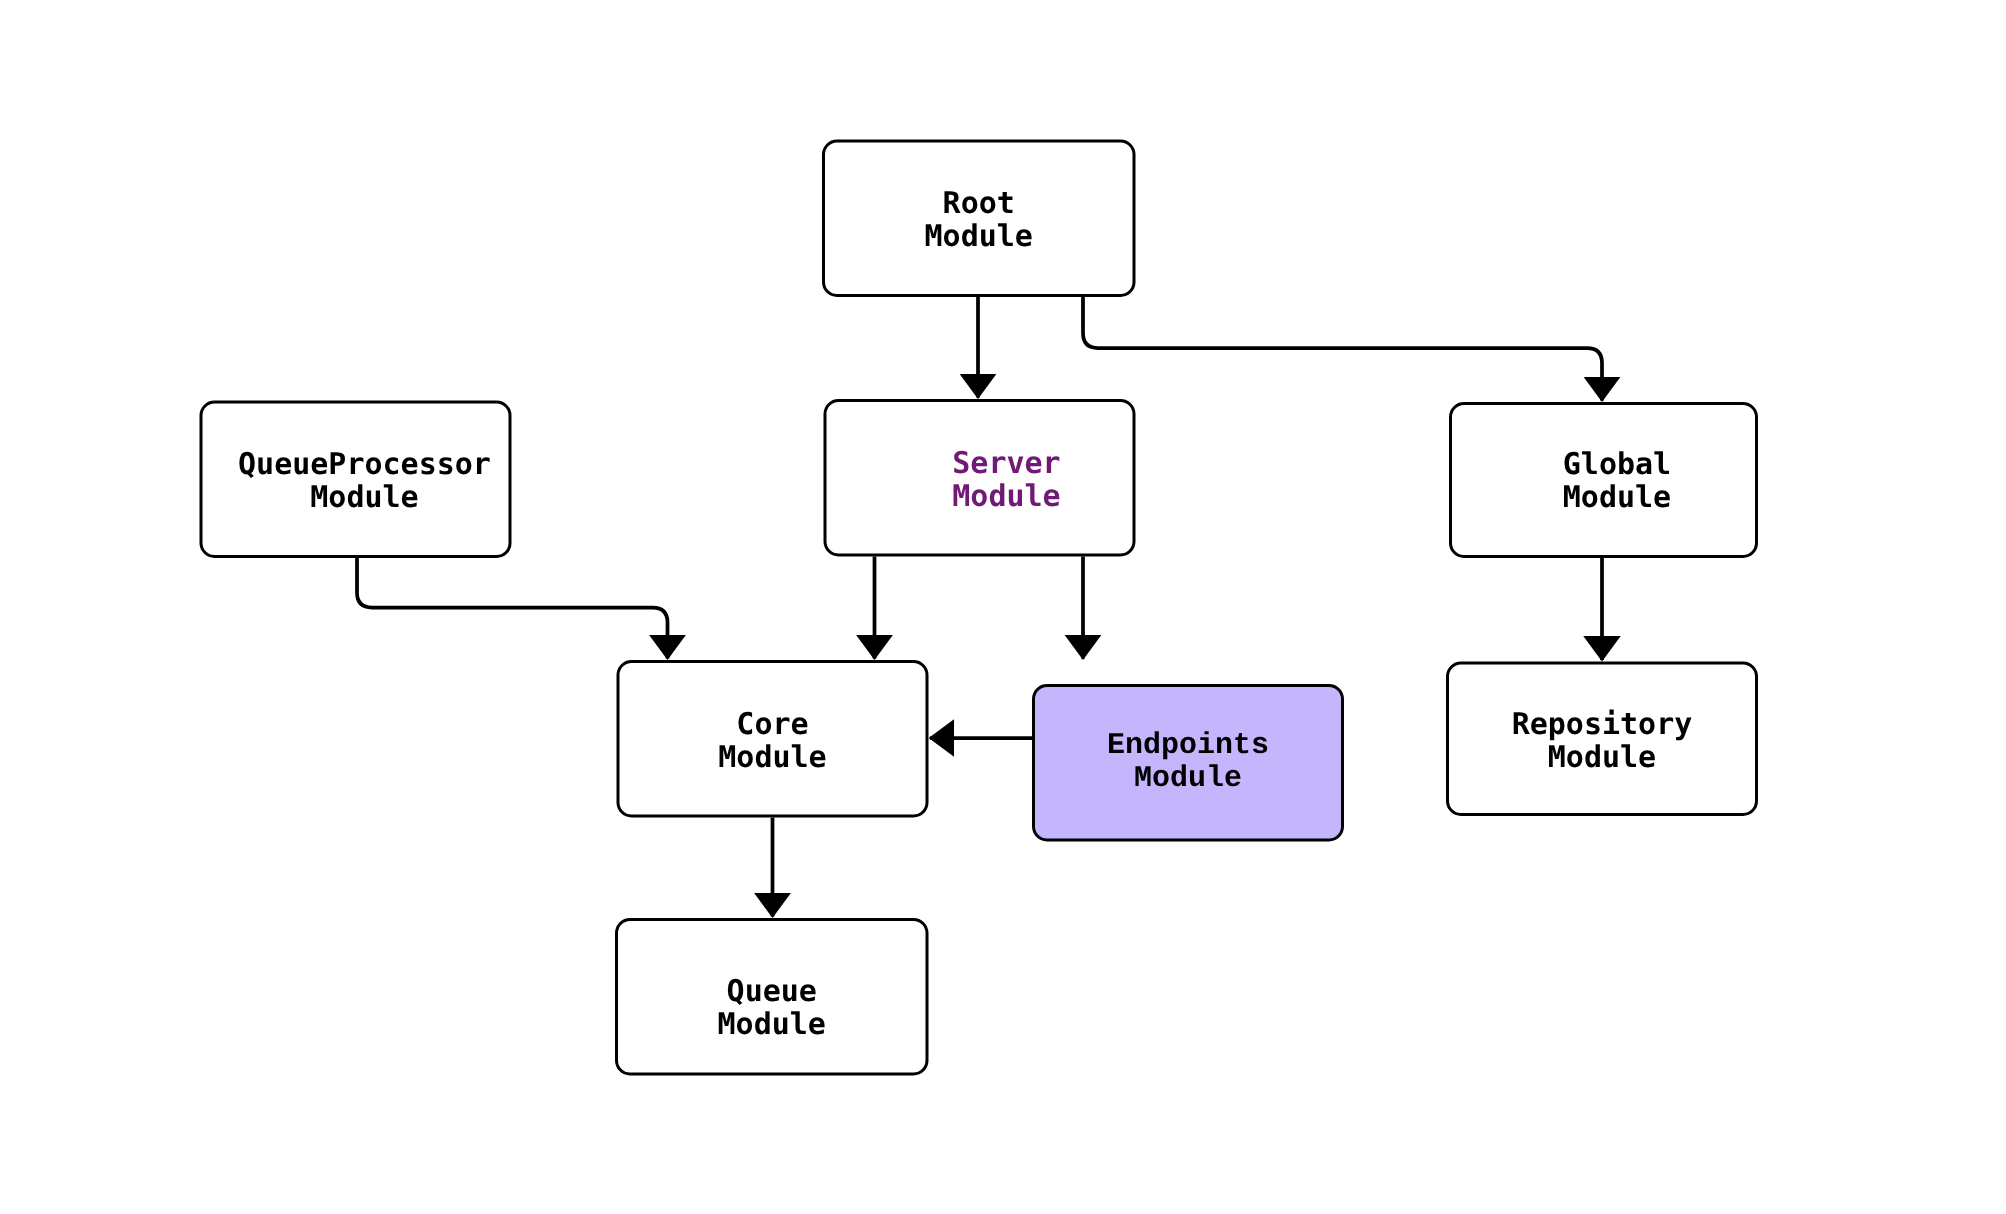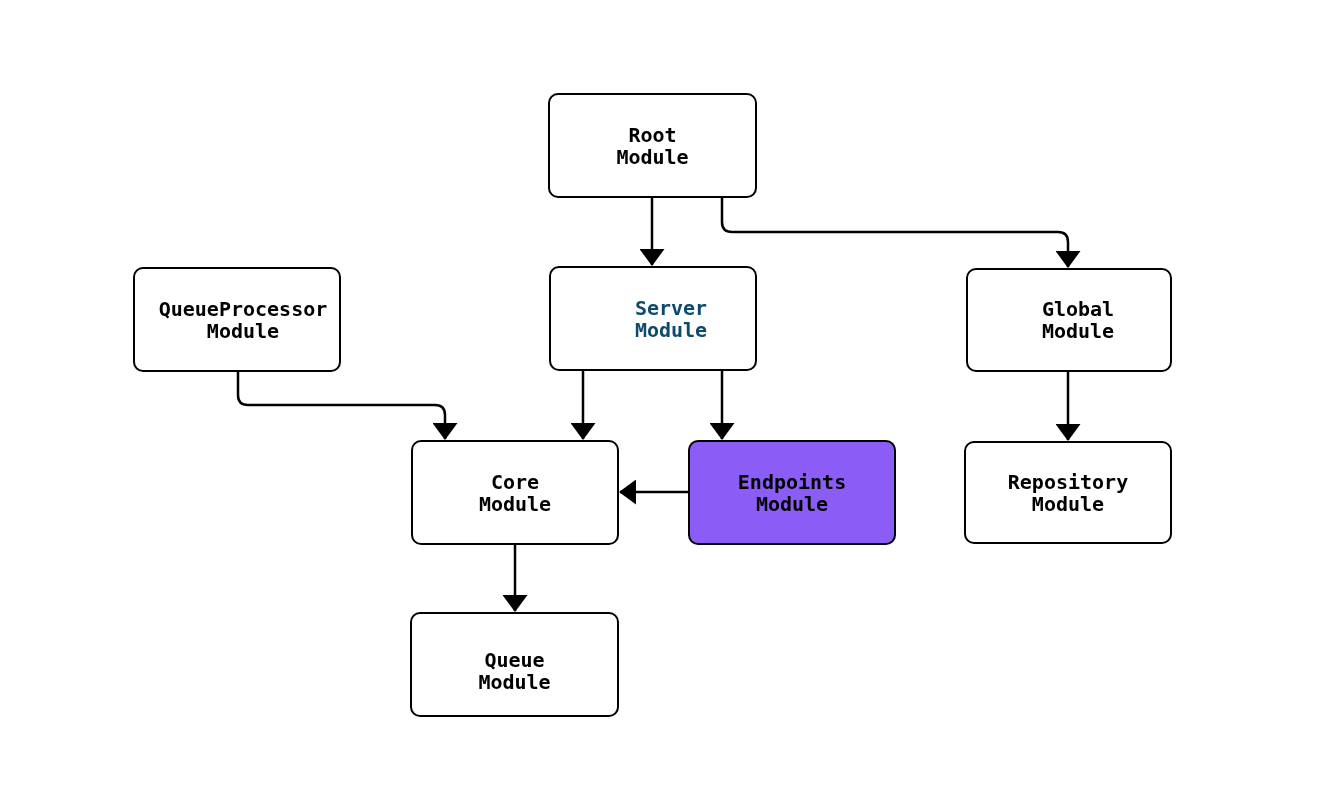--- a/index.html
+++ b/index.html
@@ -64,26 +64,26 @@
         <path d="M688,492 L620,492" class="edge" stroke="#000000" marker-end="url(#arrowhead)"></path>
         <path d="M1068,372 L1068,440" class="edge" stroke="#000000" marker-end="url(#arrowhead)"></path>
         <path d="M515,545 L515,611" class="edge" stroke="#000000" marker-end="url(#arrowhead)"></path>
       </g>
   </svg>
   <div id="node-layer">
       <div class="node" style="left: 548px; top: 93px; width: 209px; height: 105px; background: rgb(255, 255, 255); border-color: rgb(0, 0, 0);"><span style="color: rgb(0, 0, 0);">Root
 Module</span></div>
       <div class="node" style="left: 133px; top: 267px; width: 208px; height: 105px; background: rgb(255, 255, 255); border-color: rgb(0, 0, 0); padding-left: 12px;"><span style="color: rgb(0, 0, 0);">QueueProcessor
 Module</span></div>
-      <div class="node" style="left: 549px; top: 266px; width: 208px; height: 105px; background: rgb(255, 255, 255); border-color: rgb(0, 0, 0);"><span style="color: #0c4a6e; margin-left: 36px;">Server
+      <div class="node" style="left: 549px; top: 266px; width: 208px; height: 105px; background: rgb(255, 255, 255); border-color: rgb(0, 0, 0);"><span style="color: #701a75; margin-left: 36px;">Server
 Module</span></div>
       <div class="node" style="left: 966px; top: 268px; width: 206px; height: 104px; background: rgb(255, 255, 255); border-color: rgb(0, 0, 0);"><span style="color: rgb(0, 0, 0); margin-left: 18px;">Global
 Module</span></div>
       <div class="node" style="left: 411px; top: 440px; width: 208px; height: 105px; background: rgb(255, 255, 255); border-color: rgb(0, 0, 0);"><span style="color: #000000;">Core
 Module</span></div>
-      <div class="node" style="left: 688px; top: 440px; width: 208px; height: 105px; background: #8b5cf6; border-color: rgb(0, 0, 0);"><span style="color: rgb(0, 0, 0);">Endpoints
+      <div class="node" style="left: 688px; top: 456px; width: 208px; height: 105px; background: #c4b5fd; border-color: rgb(0, 0, 0); font-family: Liberation Mono, monospace;"><span style="color: rgb(0, 0, 0);">Endpoints
 Module</span></div>
       <div class="node" style="left: 964px; top: 441px; width: 208px; height: 103px; background: rgb(255, 255, 255); border-color: rgb(0, 0, 0); border-radius: 10px;"><span style="color: rgb(0, 0, 0);">Repository
 Module</span></div>
       <div class="node" style="left: 410px; top: 612px; width: 209px; height: 105px; background: rgb(255, 255, 255); border-color: rgb(0, 0, 0);"><span style="color: rgb(0, 0, 0); margin-top: 12px;">Queue
 Module</span></div>
     </div>
 </div>
 
 </body></html>

